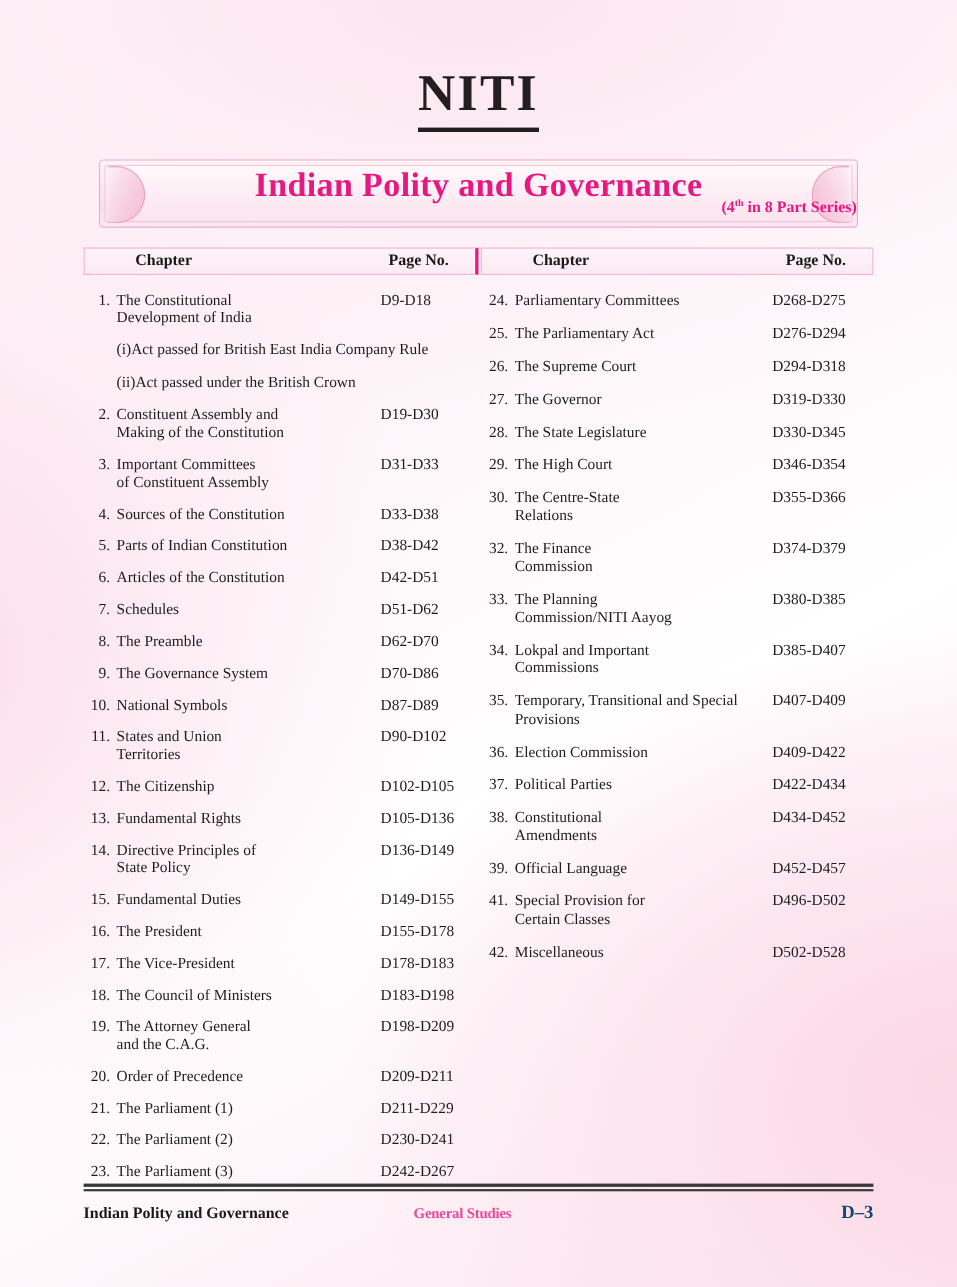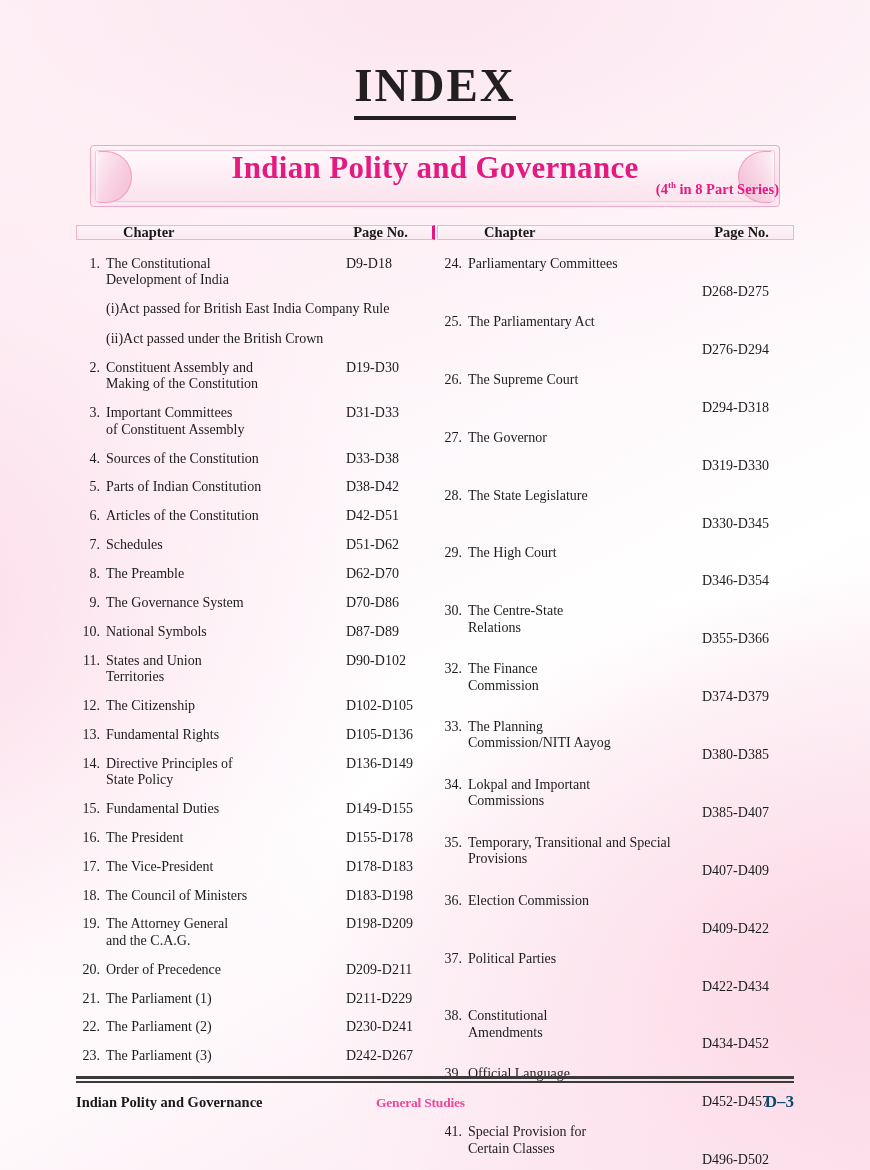--- a/index.html
+++ b/index.html
@@ -125,21 +125,21 @@
   }
 
   
   .head-row {
     display: flex;
     margin-top: 18px;
     gap: 2px;
   }
   .head-box {
     flex: 1;
-    height: 15px;
+    height: 25px;
     background: linear-gradient(180deg, #fdf4f8 0%, #fbeaf2 100%);
     border: 1.5px solid #f3b3cd;
     display: flex;
     align-items: center;
     position: relative;
   }
   .head-box.left-box { border-right: 3px solid #e5197f; }
   .head-chapter {
     font-size: 14.5px;
     font-weight: bold;
@@ -201,21 +201,21 @@
     display: flex;
     font-size: 14px;
     color: #1c1c1c;
     line-height: 1.17;
     margin-bottom: 13px;
   }
   .subentry .s-pad { width: 30px; flex: 0 0 30px; }
   .subentry .s-text { flex: 1; }
 
   
-  .col.right .e-page { width: 92px; margin-top: 28px; }
+  .col.right .e-page { width: 92px; }
   .col.right .e-num { width: 32px; flex: 0 0 32px; }
   .col.right .entry { margin-bottom: 13.5px; }
 
   
   .footer-wrap {
     position: absolute;
     left: 76px;
     right: 76px;
     bottom: 58px;
   }
@@ -256,21 +256,21 @@
   }
 </style>
 </head>
 <body>
 
 <div class="page"></div>
 
 <div class="content">
 
   <div class="index-title-wrap">
-    <span class="index-title">INDEX</span>
+    <span class="index-title">NITI</span>
   </div>
 
   <div class="banner">
     <div class="banner-inner"></div>
     <div class="ribbon-end left"></div>
     <div class="ribbon-end right"></div>
     <div class="banner-text">
       <div class="banner-title">Indian Polity and Governance</div>
       <div class="banner-sub"><span>(4</span><sup>th</sup><span> in 8 Part Series)</span></div>
     </div>

